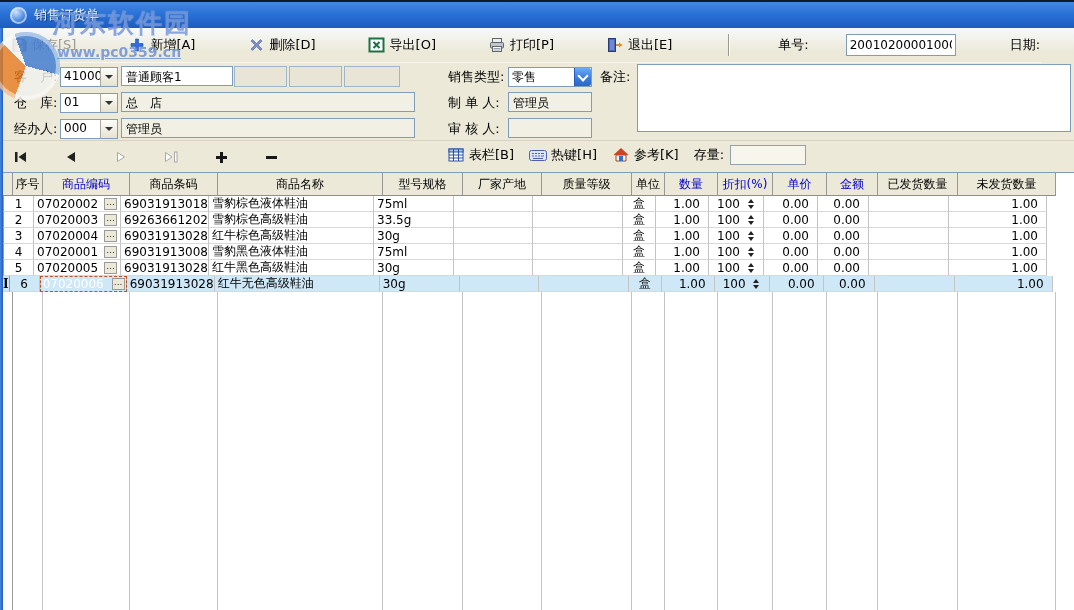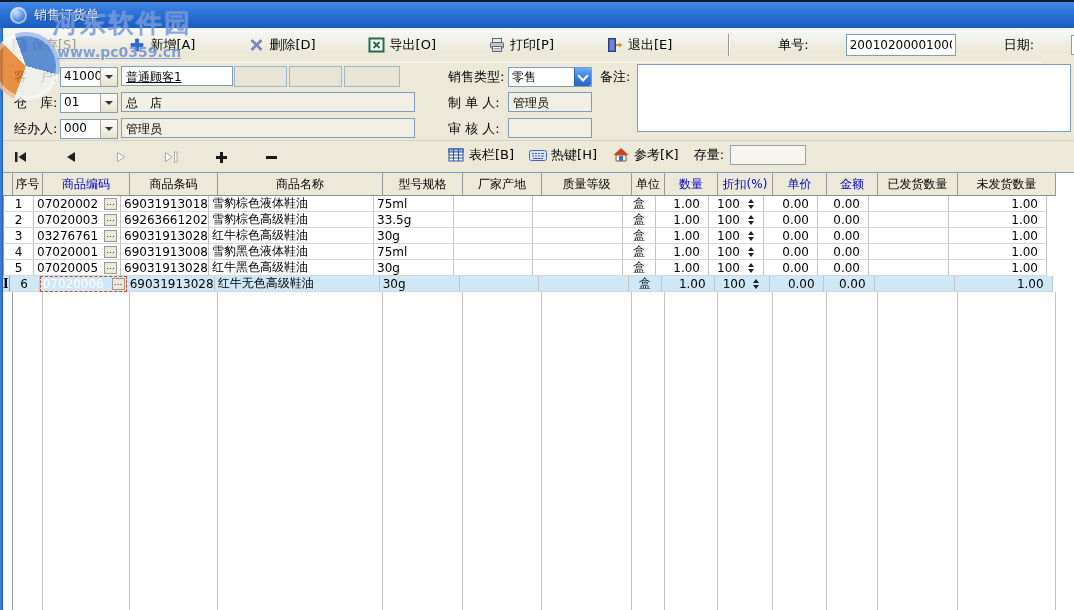--- a/index.html
+++ b/index.html
@@ -40,21 +40,21 @@
   .cbtn.xp{background:linear-gradient(180deg,#6cacf6 0%,#3a7ce0 55%,#2a66c8 100%);
     border-left:1px solid #2a5cb4;border-radius:0 2px 2px 0;}
   .chev{width:6px;height:6px;border-right:2px solid #fff;border-bottom:2px solid #fff;
     transform:rotate(45deg);margin-top:-3px;}
 
   
   .formarea{position:absolute;left:3px;top:62px;width:1039px;height:78px;border-top:1px solid #f8f6ee;}
   .flabel{position:absolute;font-size:13px;line-height:20px;white-space:nowrap;}
   .ro{position:absolute;height:20px;box-sizing:border-box;border:1px solid #7f9db9;background:#f2f0e4;
     padding:2px 4px 0;font-size:12px;overflow:hidden;white-space:nowrap;}
-  .white{background:#fff;text-decoration:underline;}
+  .white{background:#fff;}
   .gbox{position:absolute;height:21px;box-sizing:border-box;border:1px solid #9eb6cc;background:#e8e5d6;}
   .remark{position:absolute;box-sizing:border-box;border:1px solid #7f9db9;background:#fff;}
 
   
   .navrow{position:absolute;left:3px;top:140px;width:1071px;height:32px;border-top:1px solid #d6d2c2;}
   .navbtns{position:absolute;left:5px;top:4px;display:flex;}
   .nbtn{width:26px;height:24px;margin-right:24px;display:flex;align-items:center;justify-content:center;flex:none;}
   .grp2{position:absolute;left:444px;top:4px;display:flex;align-items:center;}
   .flatbtn{display:flex;align-items:center;gap:4px;font-size:13px;margin-right:15px;white-space:nowrap;}
   .stockin{width:68px;height:16px;border:1px solid #93a1ad;background:#f7f5ec;font-size:12px;
@@ -166,21 +166,21 @@
             <rect x="4" y="3" width="4" height="10" fill="#6e88d4"></rect>
             <path d="M10 8h4" stroke="#d89020" stroke-width="2"></path>
             <path d="M13 5.5L16.5 8L13 10.5z" fill="#d89020"></path>
           </svg>
         </span>
       <span>退出[E]</span>
     </div>
     <div class="vsep"></div>
     <span class="tlbl">单号:</span>
     <input class="tinput" readonly="" value="200102000010001" style="">
-    <span class="tlbl" style="margin-left:16px">日期:</span>
+    <span class="tlbl" style="margin-left:22px">日期:</span>
     <div class="combo" style="width:82px">
       <span class="cval">2020-01-02</span>
       <span class="cbtn xp">
           <span class="chev"></span>
         </span>
     </div>
   </div>
 
   <div class="formarea">
 
@@ -416,21 +416,21 @@
           <div class="icell c13 ar">
             <span>1.00</span>
           </div>
         </div>
         <div class="grow">
           <div class="icell ic-ind"></div>
           <div class="icell c0 ac">
             <span>3</span>
           </div>
           <div class="icell c1">
-            <span>03276761</span>
+            <span>07020004</span>
             <span class="dots">...</span>
           </div>
           <div class="icell c2">
             <span>6903191302844</span>
           </div>
           <div class="icell c3">
             <span>红牛棕色高级鞋油</span>
           </div>
           <div class="icell c4">
             <span>30g</span>

